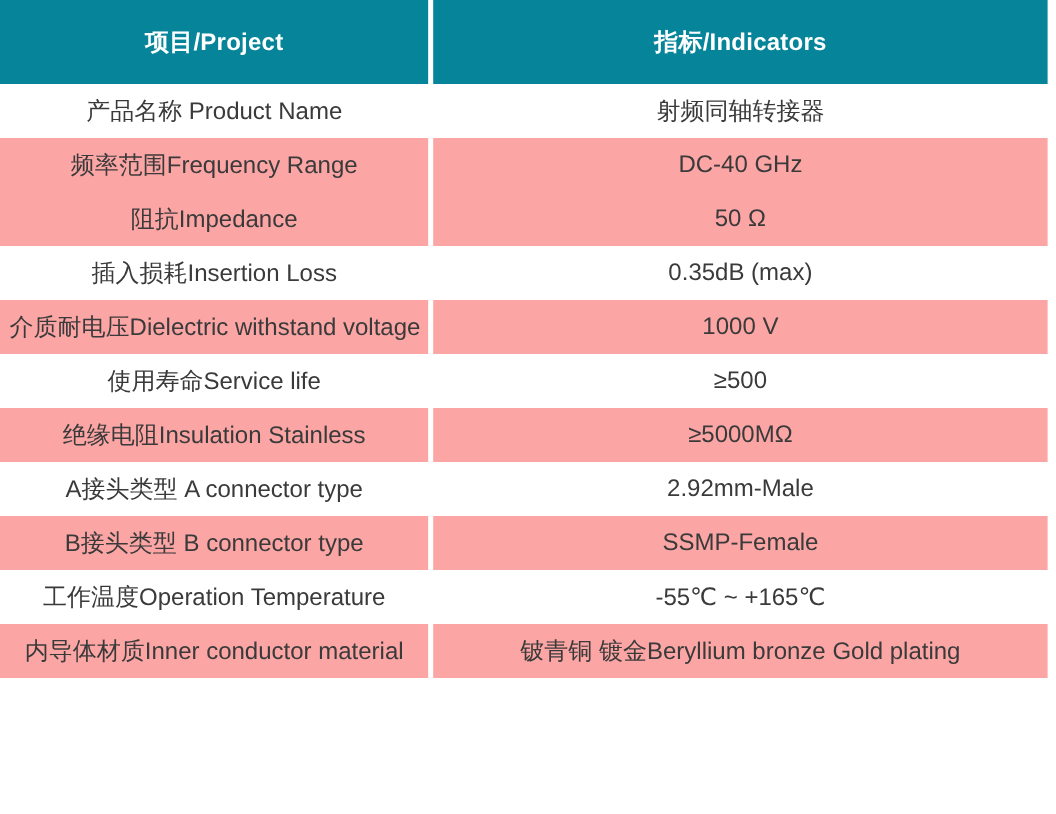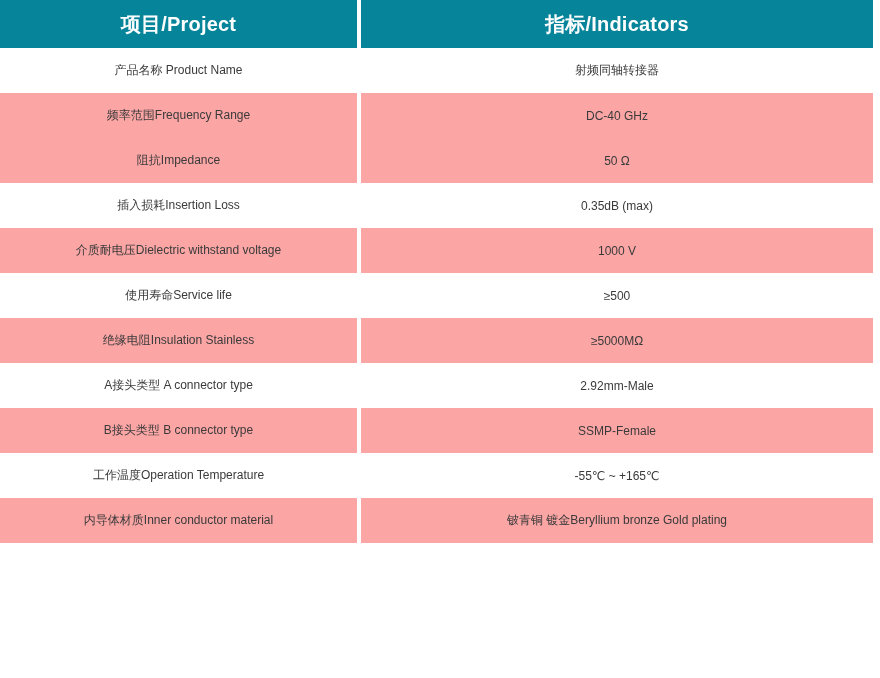--- a/index.html
+++ b/index.html
@@ -23,36 +23,36 @@
   #spec-table col.col-gap     { width: 4px;   }
   #spec-table col.col-ind     { width: 512px; }
 
   thead th {
     background: #068499;
     color: #ffffff;
     font-size: 20px;
     font-weight: bold;
     text-align: center;
     height: 46px;
-    padding: 1px;
+    padding: 12px;
     vertical-align: middle;
     letter-spacing: 0.2px;
   }
   thead th.gap-cell,
   tbody td.gap-cell {
     background: #ffffff;
     padding: 0;
   }
 
   tbody td {
     height: 45px;
     padding: 0 8px;
     text-align: center;
     vertical-align: middle;
-    font-size: 12px;
+    font-size: 20px;
     color: #3a3a3a;
     white-space: nowrap;
   }
   tbody tr.row-shade td.data-cell { background: #fca5a5; }
   tbody tr.row-plain td.data-cell { background: #ffffff; }
 </style>
 </head>
 <body>
 
 <table id="spec-table">

